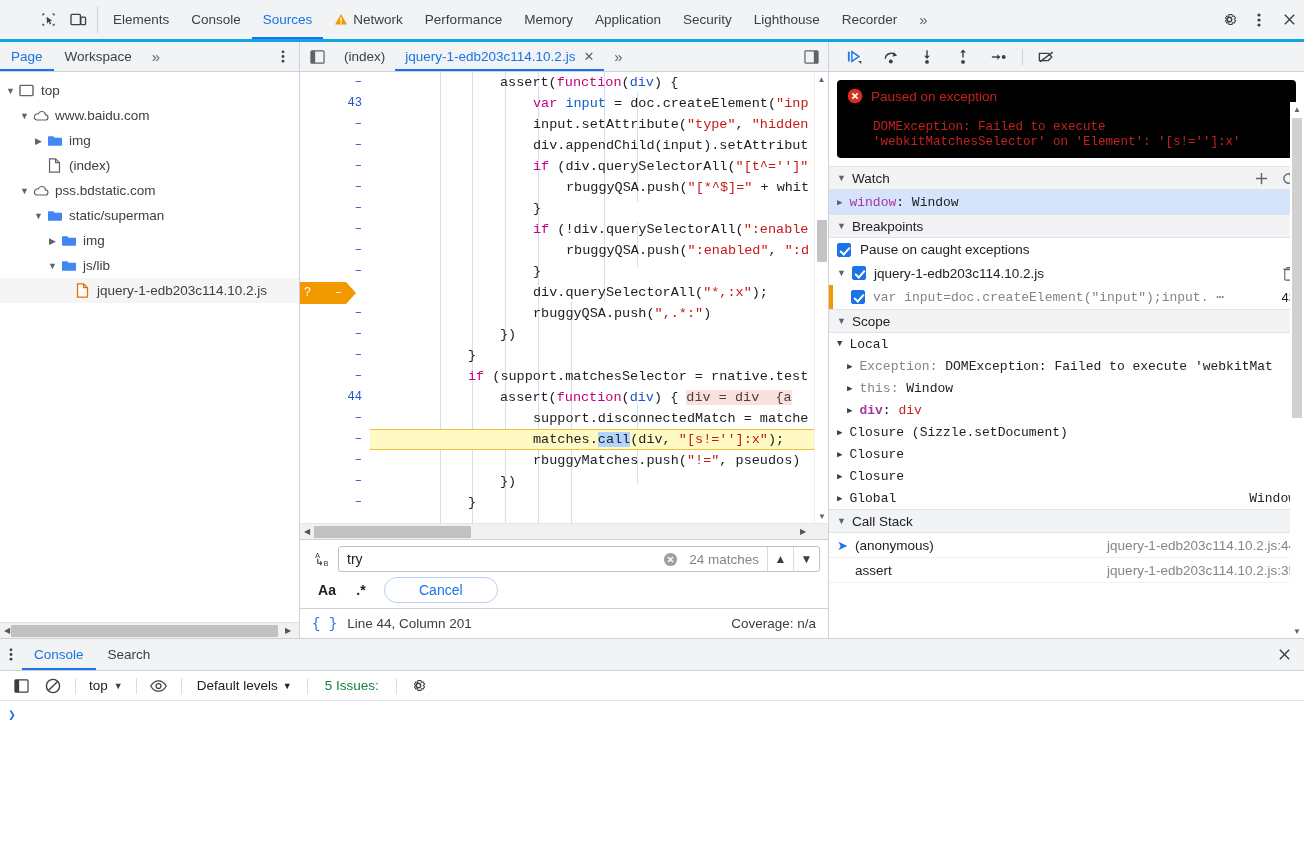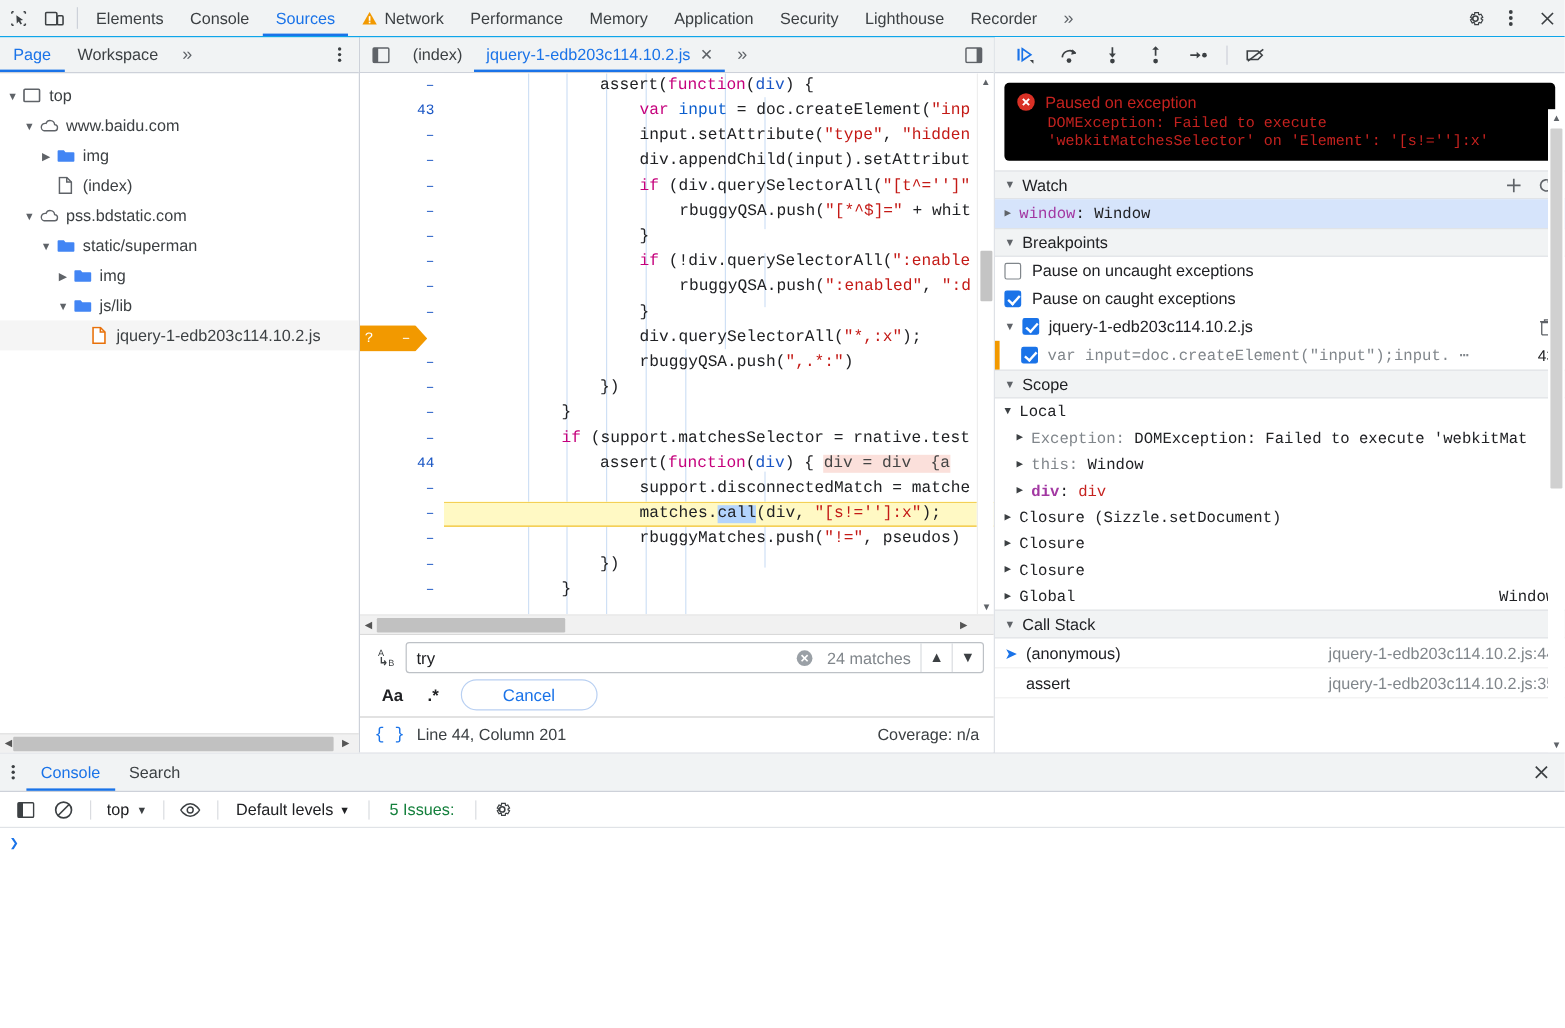--- a/index.html
+++ b/index.html
@@ -5,23 +5,23 @@
   * { box-sizing: border-box; margin:0; padding:0; }
   html,body {
     width:1304px; height:857px;
     font-family:"Liberation Sans", sans-serif;
     font-size:13px; color:#202124;
     background:#fff; overflow:hidden;
   }
 
   
   #devtools-tabbar {
-    height:31px; background:#f1f3f4;
-    border-bottom:1px solid #0ea5e9;
-    display:flex; align-items:stretch; position:relative;
+    height:42px; background:#f1f3f4;
+    border-bottom:3px solid #0ea5e9;
+    display:flex; align-items:stretch; position:relative;padding-left:33px;
   }
   .tb-iconbtn {
     width:30px; display:flex; align-items:center; justify-content:center;
     color:#5f6368; cursor:pointer;
   }
   .tb-sep { width:1px; background:#cdd1d9; margin:6px 4px; }
   .maintab {
     display:flex; align-items:center; gap:5px;
     padding:0 11px; font-size:13.5px; color:#3c4043;
     cursor:pointer; white-space:nowrap; position:relative;
@@ -147,21 +147,21 @@
     display:flex; align-items:center; padding-left:8px;
   }
   .dbtn { width:36px; height:26px; display:flex; align-items:center; justify-content:center; cursor:pointer; color:#3c4043; }
   .dsep { width:1px; height:16px; background:#cdd1d9; margin:0 5px; }
   #dbg-body { flex:1; overflow:hidden; position:relative; }
   #pause-banner {
     margin:8px; background:#000000; border-radius:4px; padding:8px 10px;
   }
   #pause-banner .ttl { display:flex; align-items:center; gap:8px; color:#c5221f; font-size:13.5px; }
   #pause-banner .msg {
-    margin-top:3px; margin-left:26px; color:#c5221f;
+    margin-top:16px; margin-left:26px; color:#c5221f;
     font-family:"Liberation Mono", monospace; font-size:12.5px; line-height:15px;
     white-space:nowrap;
   }
   .sect-hdr {
     height:24px; background:#f1f3f4; border-top:1px solid #e0e3e7; border-bottom:1px solid #e0e3e7;
     display:flex; align-items:center; padding:0 8px; font-size:13.5px; color:#202124; cursor:pointer;
   }
   .sect-hdr .tw { font-size:9px; margin-right:6px; color:#5f6368; }
   .sect-hdr .acts { margin-left:auto; display:flex; gap:12px; align-items:center; color:#5f6368; }
   .watch-row {
@@ -669,24 +669,20 @@
         <span class="nm">window</span>
           <span class="vl">:&nbsp;</span>
           <span class="vl">Window</span>
       </div>
 
       <div class="sect-hdr">
         <span class="tw">▼</span>
         <span>Breakpoints</span>
       </div>
       <div class="cbrow">
-        <span class="cb"></span>
-        <span>Pause on uncaught exceptions</span>
-      </div>
-      <div class="cbrow">
         <span class="cb on"></span>
         <span>Pause on caught exceptions</span>
       </div>
       <div class="bp-file">
         <span class="tw">▼</span>
         <span class="cb on" style="margin-right:8px;"></span>
         <span>jquery-1-edb203c114.10.2.js</span>
         <span class="trash">
             <svg width="14" height="15" viewBox="0 0 14 16">
               <path d="M2.5 4h9v10a1 1 0 01-1 1h-7a1 1 0 01-1-1z" fill="none" stroke="#5f6368" stroke-width="1.2"></path>

